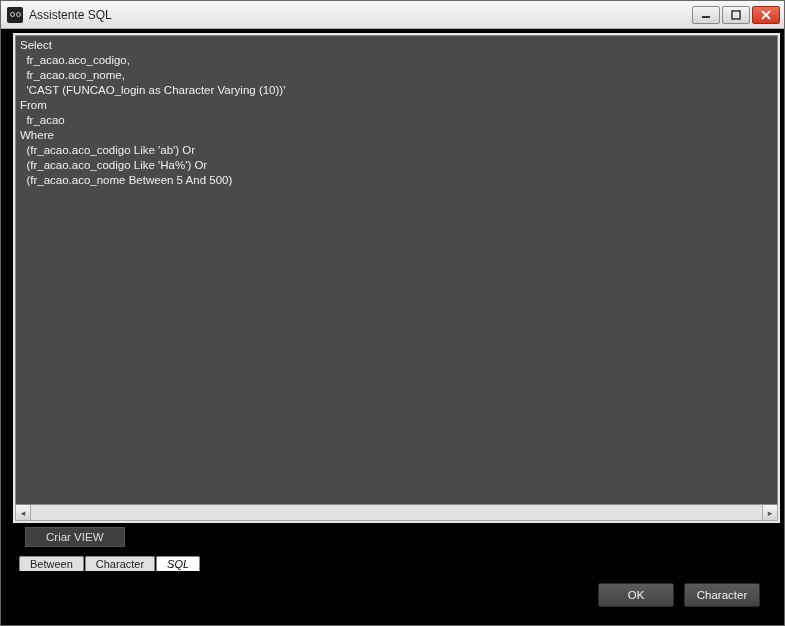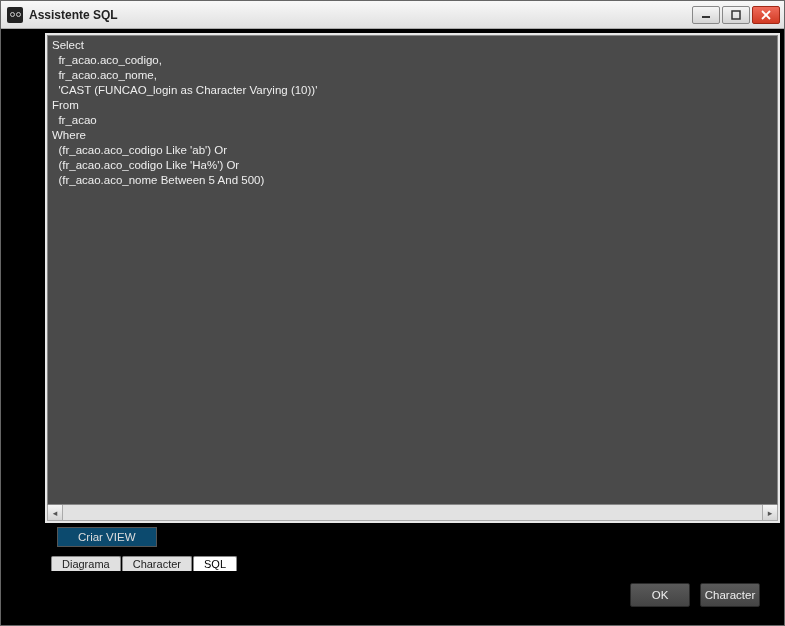--- a/index.html
+++ b/index.html
@@ -25,42 +25,41 @@
     width: 16px; height: 16px;
     background: #222;
     border-radius: 2px;
     display: flex; align-items: center; justify-content: center;
     margin-right: 6px;
   }
   .titlebar .app-icon .circ {
     width: 5px; height: 5px; border: 1.2px solid #ccc; border-radius: 50%;
     display: inline-block; margin: 0 0.5px;
   }
-  .titlebar .title { flex: 1; color: #222; font-size: 12px; font-weight: bold; }
+  .titlebar .title { flex: 1; color: #222; font-size: 12px; }
   .win-controls { display: flex; gap: 2px; }
   .win-btn {
     width: 28px; height: 18px;
     background: linear-gradient(to bottom,#f5f5f5,#d5d5d5);
     border: 1px solid #888; border-radius: 2px;
     display: flex; align-items: center; justify-content: center;
     font-size: 11px; color: #333;
     cursor: default;
   }
   .win-btn.close {
     background: linear-gradient(to bottom,#ef6b5a,#d13a23);
     border-color: #a02816; color: #fff;
   }
   .win-btn svg { display:block; }
 
   
   .client {
     flex: 1; background: #000;
     display: flex; flex-direction: column;
     padding: 4px 4px 6px 12px;
-    margin-left: 32px;
   }
 
   .editor-wrap {
     background: #e8e8e8;
     padding: 2px;
     display: flex; flex-direction: column;
     height: 490px;
   }
   .editor {
     flex: 1;
@@ -89,54 +88,54 @@
   }
   .hscroll .arrow.left { left: -1px; }
   .hscroll .arrow.right { right: -1px; }
 
   .toolbar-row {
     height: 28px; background: #000;
     display: flex; align-items: center;
     padding: 0 12px;
   }
   .criar-btn {
-    background: #0c4a6e; color: #ddd;
+    background: #404040; color: #ddd;
     border: 1px solid #555;
     padding: 3px 20px;
     font-size: 11.5px;
     cursor: pointer;
   }
 
   .tab-row {
     height: 20px; background: #000;
     display: flex; align-items: flex-end;
     padding-left: 6px; gap: 1px;
   }
   .tab {
     background: #e0e0e0; color: #222;
     border: 1px solid #888; border-bottom: none;
     padding: 1px 10px;
     font-size: 11px;
     cursor: pointer;
     border-radius: 2px 2px 0 0;
   }
   .tab.active {
-    background: #fff; color: #000;
+    background: #fff; color: #000; font-style: italic;
   }
 
   .button-row {
     flex: 1;
     display: flex; justify-content: flex-end; align-items: center;
     gap: 10px; padding: 0 20px;
   }
   .dlg-btn {
     background: linear-gradient(to bottom,#5a5a5a,#444);
     color: #eee;
     border: 1px solid #2a2a2a;
-    width: 60px; height: 24px;
+    width: 76px; height: 24px;
     font-size: 11.5px;
     cursor: pointer;
     border-radius: 2px;
   }
 </style>
 </head>
 <body>
 
 <div class="window">
 
@@ -183,21 +182,21 @@
         <div class="arrow left">◂</div>
         <div class="arrow right">▸</div>
       </div>
     </div>
 
     <div class="toolbar-row">
       <button class="criar-btn">Criar VIEW</button>
     </div>
 
     <div class="tab-row">
-      <div class="tab">Diagrama</div>
+      <div class="tab">Between</div>
       <div class="tab">Character</div>
       <div class="tab active">SQL</div>
     </div>
 
     <div class="button-row">
       <button class="dlg-btn">OK</button>
       <button class="dlg-btn">Character</button>
     </div>
 
   </div>

